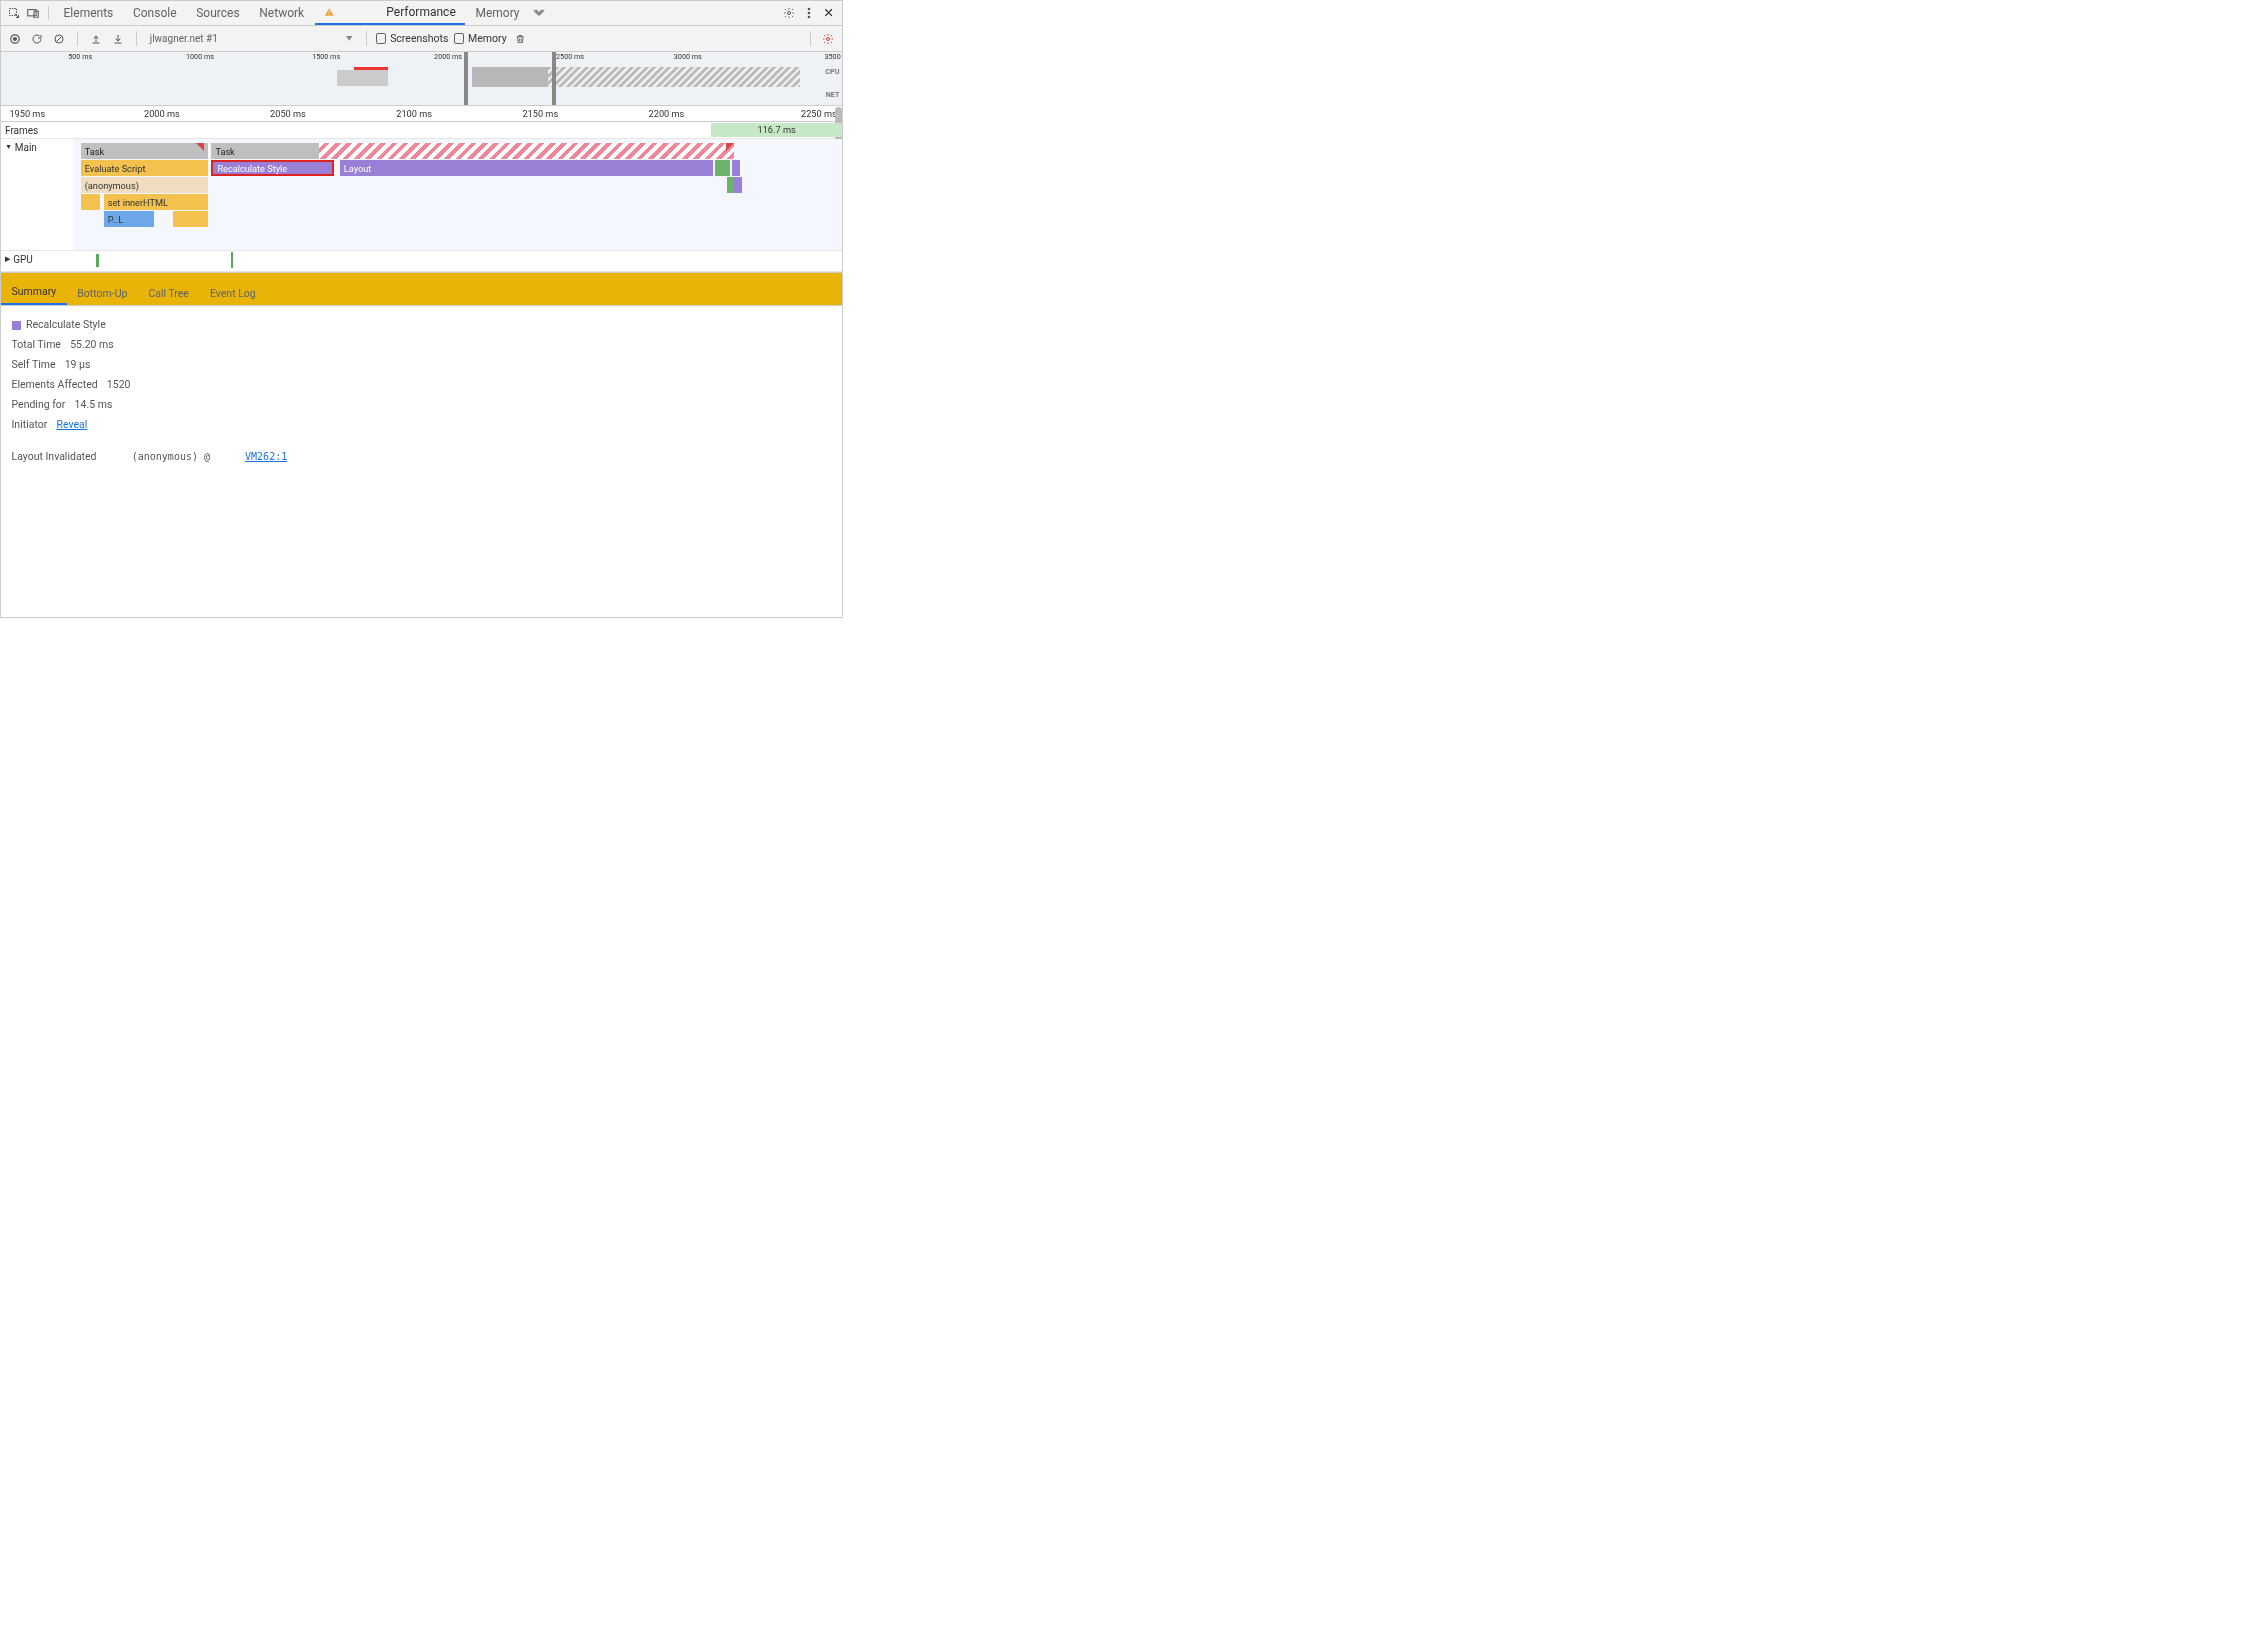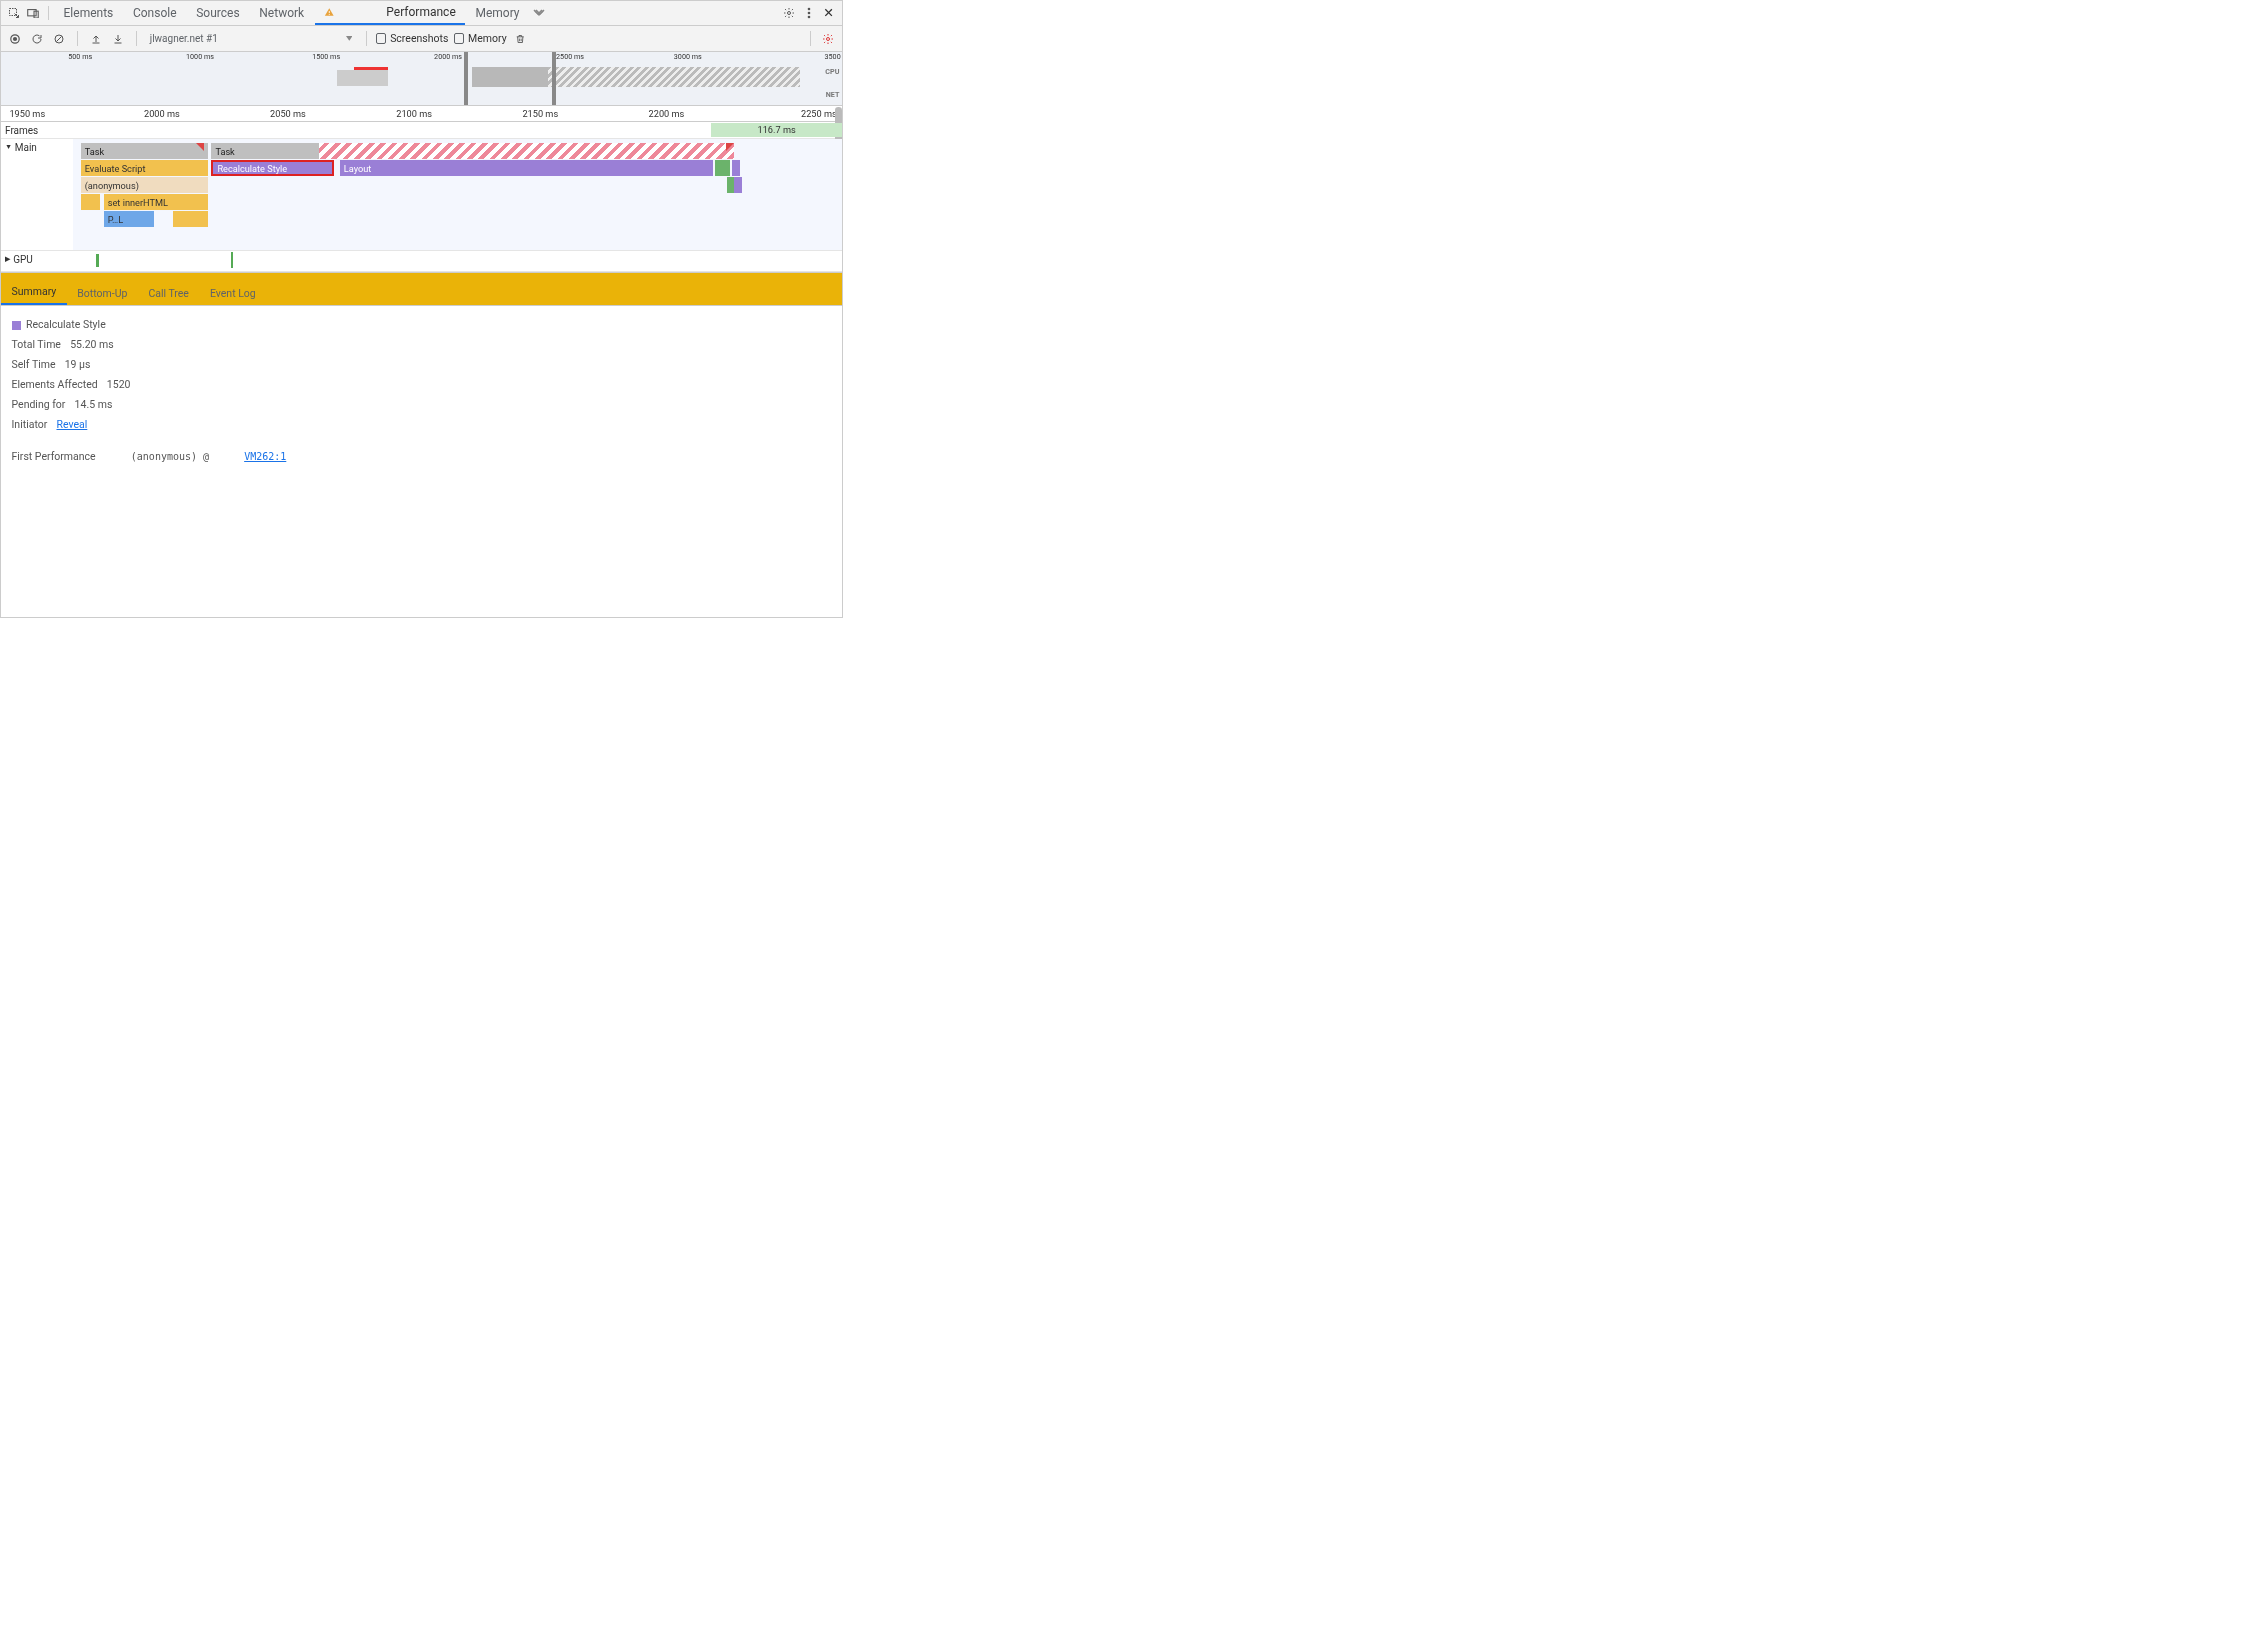--- a/index.html
+++ b/index.html
@@ -336,21 +336,21 @@
       </div>
     <div class="row">
         <span class="label">Pending for</span>
         <span>14.5 ms</span>
       </div>
     <div class="row">
         <span class="label">Initiator</span>
         <a href="#" class="reveal">Reveal</a>
       </div>
     <div class="row" style="margin-top:12px; align-items:center;">
-      <span class="label">First Performance</span>
+      <span class="label">Layout Invalidated</span>
       <span style="margin-left:26px" class="loc">
         <span>(anonymous)</span>
         <span>@</span>
         <a href="#" class="link">VM262:1</a>
       </span>
     </div>
   </div>
 
 </div>
 

